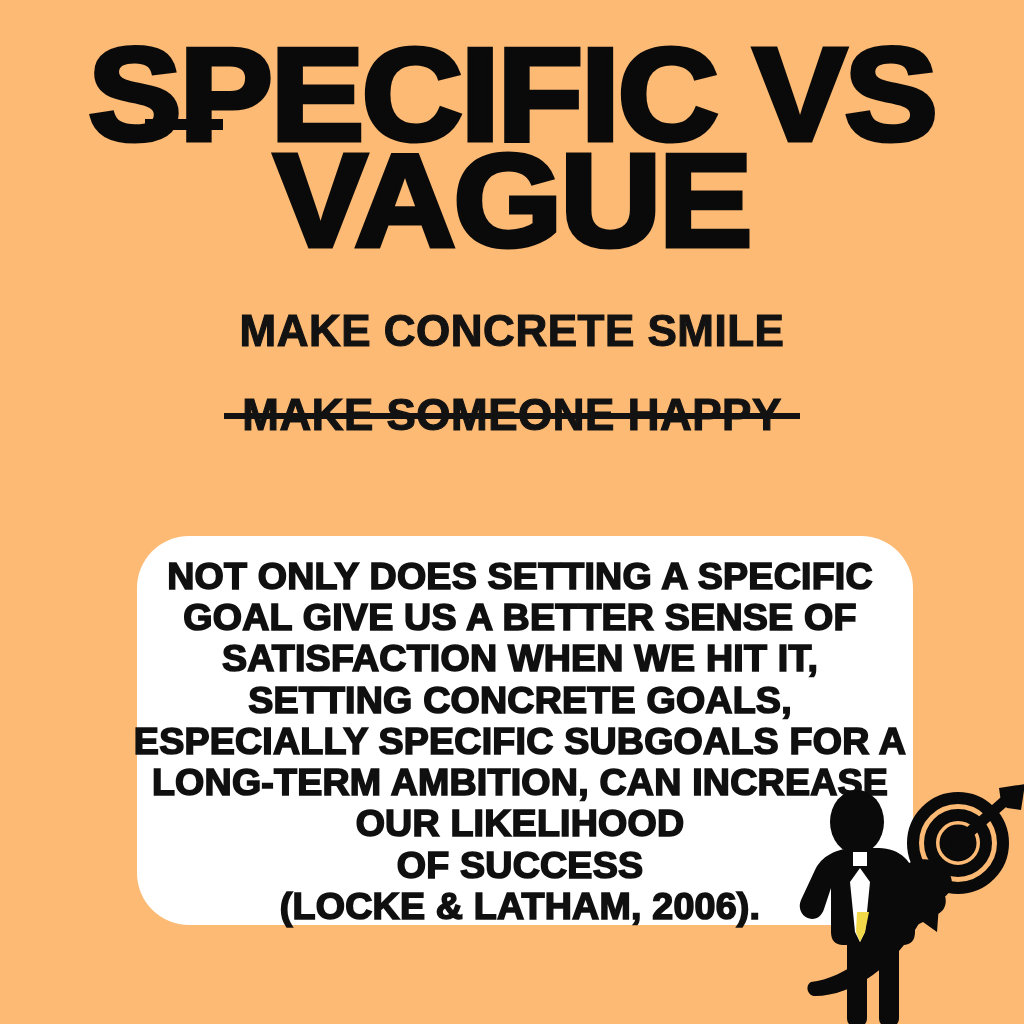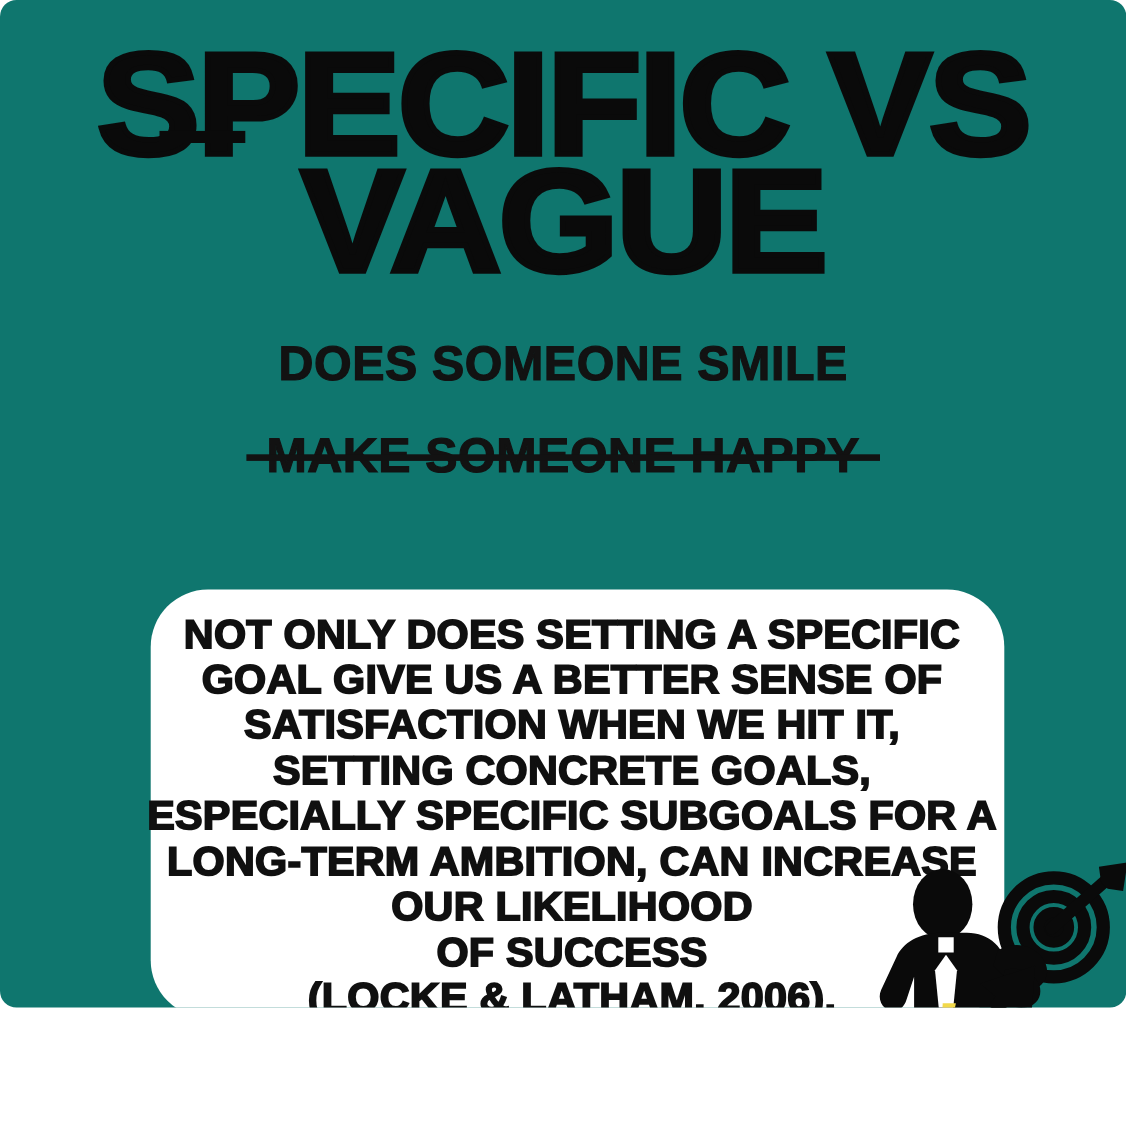--- a/index.html
+++ b/index.html
@@ -9,24 +9,23 @@
   body {
     width: 1024px;
     height: 1024px;
     overflow: hidden;
     font-family: "Liberation Sans", sans-serif;
   }
 
   #poster {
     position: relative;
     width: 1024px;
-    height: 916px;
-    background: #0f766e;
+    height: 1024px;
+    background: #fdba74;
     overflow: hidden;
-    border-radius: 15px;
   }
 
   
   .title-block {
     position: absolute;
     left: 0;
     top: 42px;
     width: 1024px;
     text-align: center;
   }
@@ -128,21 +127,21 @@
 <body>
 
 <div id="poster">
 
   <div class="title-block">
     <span class="title-line title-line-1">SPECIFIC VS</span>
     <span class="title-line title-line-2">VAGUE</span>
   </div>
   <div class="s-underline"></div>
 
-  <div class="sub-good">DOES SOMEONE SMILE</div>
+  <div class="sub-good">MAKE CONCRETE SMILE</div>
 
   <div class="sub-bad">
     <span class="strike-wrap">
       <span>MAKE SOMEONE HAPPY</span>
       <span class="strike-line"></span>
     </span>
   </div>
 
   <div class="card"></div>
 

